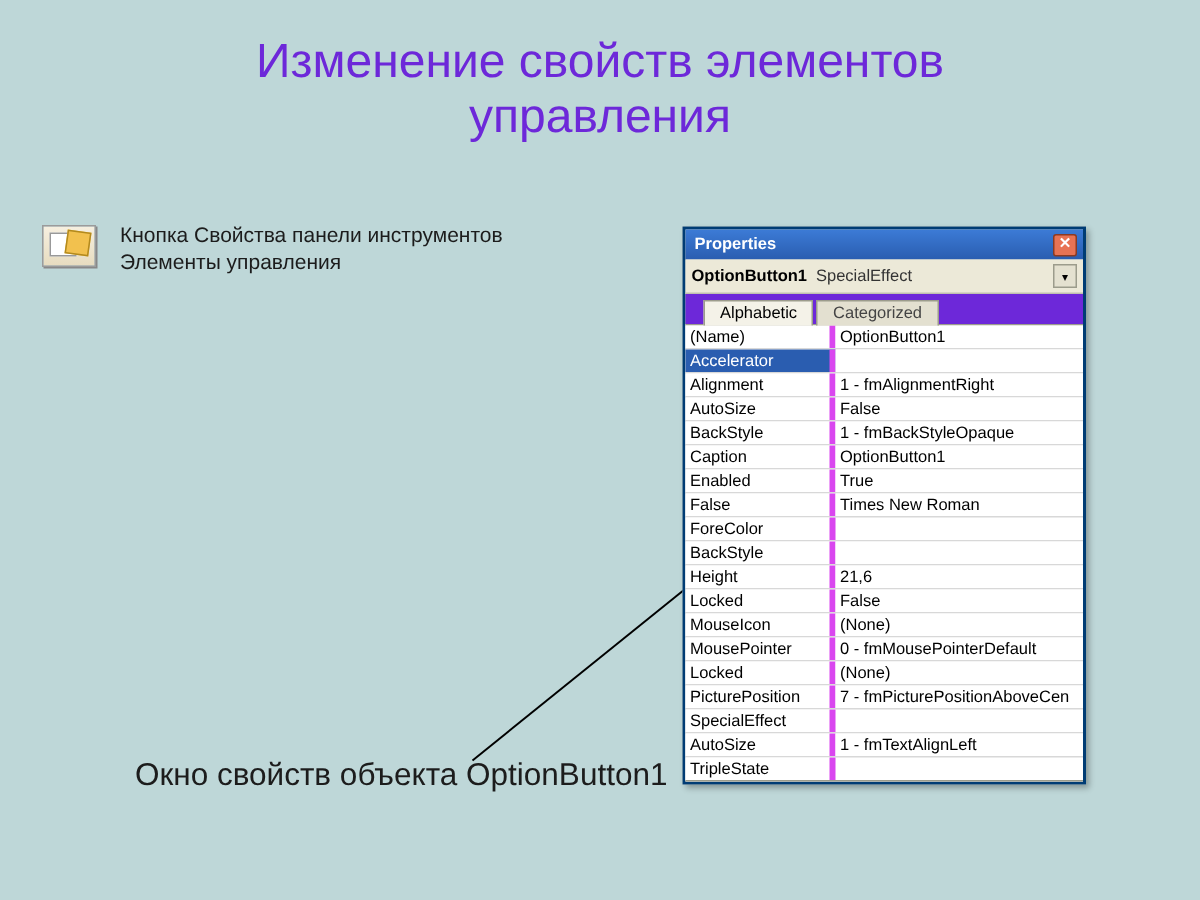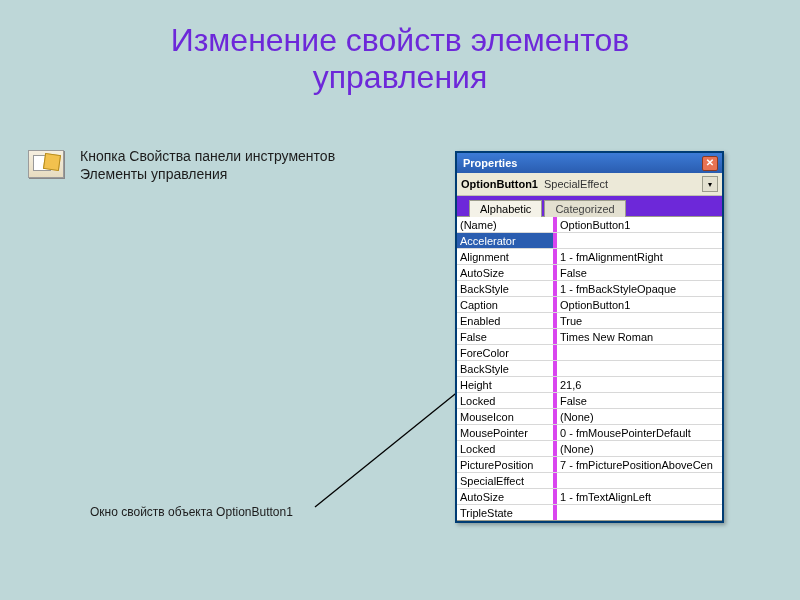--- a/index.html
+++ b/index.html
@@ -53,21 +53,21 @@
     top: 148px;
     width: 300px;
     font-size: 14px;
     color: #1c1c1c;
     line-height: 1.25;
   }
   .caption-text {
     position: absolute;
     left: 90px;
     top: 505px;
-    font-size: 12px;
+    font-size: 21px;
     color: #1c1c1c;
   }
   .arrow {
     position: absolute;
     left: 310px;
     top: 372px;
     width: 170px;
     height: 140px;
     pointer-events: none;
   }

